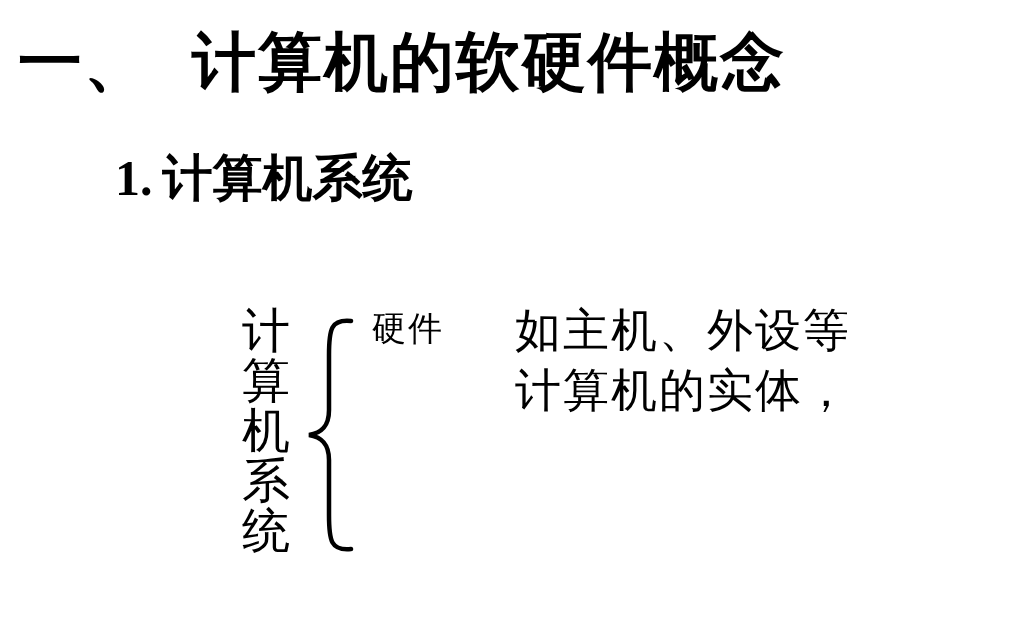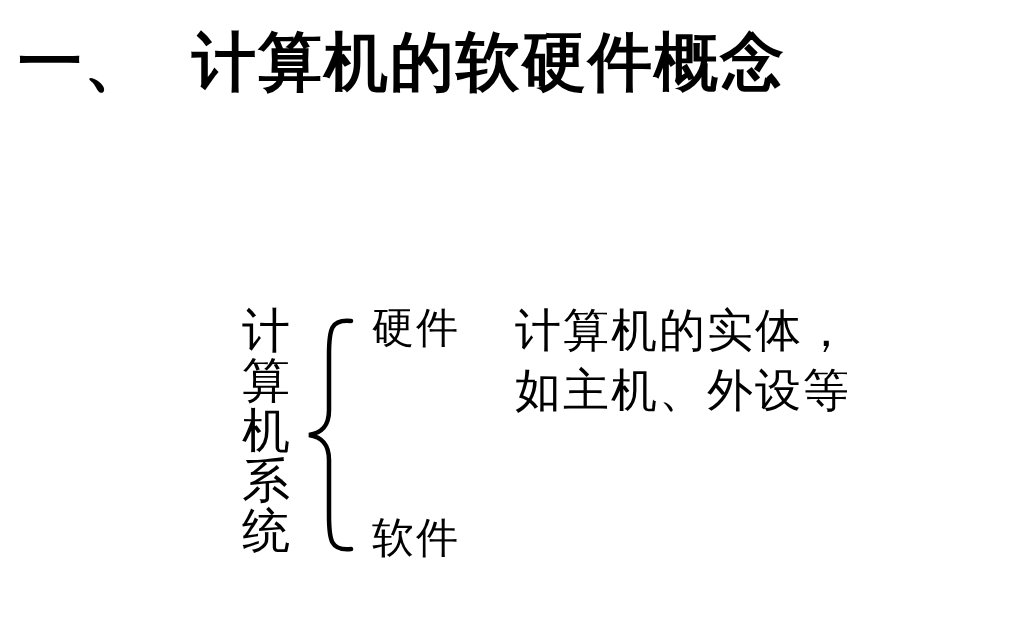--- a/index.html
+++ b/index.html
@@ -59,21 +59,21 @@
     .vertical-label span { display: block; }
     .brace {
       position: absolute;
       left: 305px;
       top: 315px;
       width: 50px;
       height: 240px;
     }
     .term {
       position: absolute;
-      font-size: 42px;
+      font-size: 34px;
       line-height: 56px;
       font-family: "DejaVu Sans", "Liberation Sans", sans-serif;
       white-space: nowrap;
       letter-spacing: 2px;
     }
     .term-hw { left: 372px; top: 300px; }
     .term-sw { left: 372px; top: 510px; }
     .desc {
       position: absolute;
       left: 515px;
@@ -89,36 +89,38 @@
   </style>
 </head>
 <body>
 
 <div class="slide">
 
   <div class="title">
     <span class="num">一、</span><span>计算机的软硬件概念</span>
   </div>
 
+  <div class="subtitle">
+    <span class="num">1.</span><span>计算机系统</span>
+  </div>
 
   <div class="vertical-label">
     <span>计</span>
     <span>算</span>
     <span>机</span>
     <span>系</span>
     <span>统</span>
   </div>
 
   <svg class="brace" viewBox="0 0 50 240" xmlns="http://www.w3.org/2000/svg">
     <path d="M46 6 C 26 4, 24 14, 24 40 L 24 95 C 24 112, 16 118, 4 120 C 16 122, 24 128, 24 145 L 24 200 C 24 226, 26 236, 46 234" fill="none" stroke="#000000" stroke-width="4.5" stroke-linecap="round"></path>
   </svg>
 
   <div class="term term-hw">硬件</div>
   <div class="desc desc-hw">
+    <span>如主机、外设等</span>
     <span>计算机的实体，</span>
-    <span>如主机、外设等</span>
   </div>
 
-  <div class="term term-sw">软件</div>
   <div class="desc desc-sw">
   </div>
 
 </div>
 
 </body></html>

